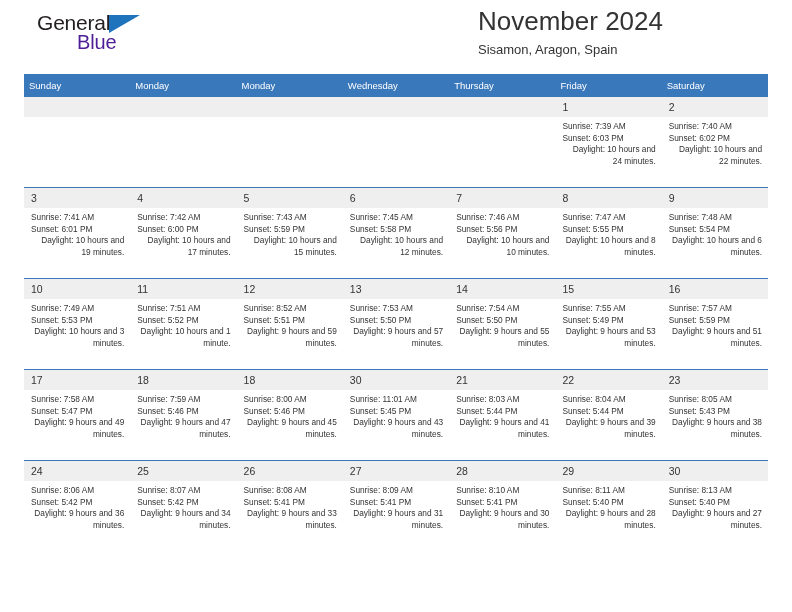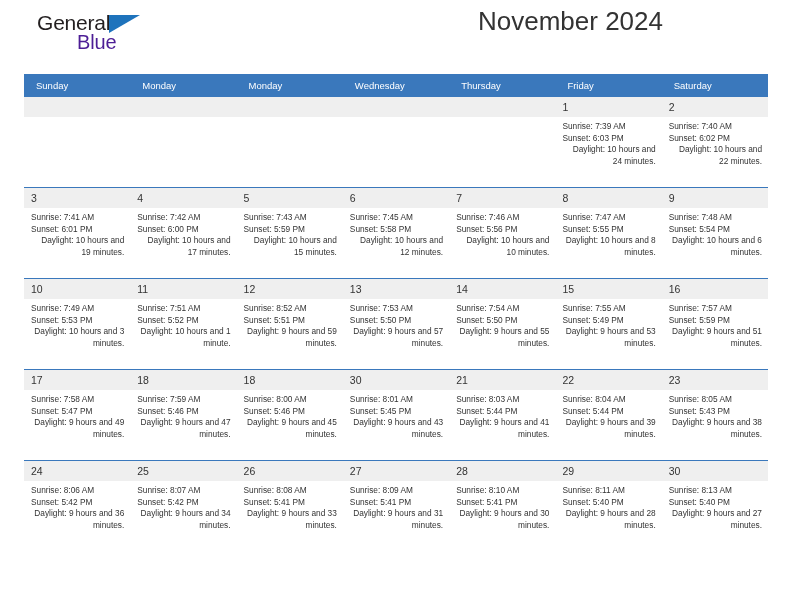--- a/index.html
+++ b/index.html
@@ -90,21 +90,21 @@
     width: 744px;
     border-collapse: collapse;
     table-layout: fixed;
   }
   .calendar th {
     background: #3a78bc;
     color: #ffffff;
     font-size: 9.5px;
     font-weight: normal;
     text-align: left;
-    padding: 6px 0 6px 12px;
+    padding: 6px 0 6px 5px;
     height: 9px;
     border: none;
   }
   .calendar td {
     vertical-align: top;
     padding: 0;
     border-top: 1px solid #3a78bc;
     height: 90px;
     background: #ffffff;
   }
@@ -139,20 +139,21 @@
 <div class="page">
 
   <div class="topbar">
     <div class="logo">
       <span class="logo-general">General</span>
       <span class="logo-tri"></span>
       <span class="logo-blue">Blue</span>
     </div>
     <div class="title-block">
       <h1 class="cal-title">November 2024</h1>
+      <h2 class="cal-sub">Sisamon, Aragon, Spain</h2>
     </div>
   </div>
 
   <table class="calendar">
     <thead>
       <tr>
         <th>Sunday</th>
         <th>Monday</th>
         <th>Monday</th>
         <th>Wednesday</th>
@@ -332,21 +333,21 @@
             <div class="daynum">18</div>
             <div class="daybody">
               <div>Sunrise: 8:00 AM</div>
               <div>Sunset: 5:46 PM</div>
               <div class="wrap">Daylight: 9 hours and 45 minutes.</div>
             </div>
           </td>
           <td>
             <div class="daynum">30</div>
             <div class="daybody">
-              <div>Sunrise: 8:01 AM</div>
+              <div>Sunrise: 11:01 AM</div>
               <div>Sunset: 5:45 PM</div>
               <div class="wrap">Daylight: 9 hours and 43 minutes.</div>
             </div>
           </td>
           <td>
             <div class="daynum">21</div>
             <div class="daybody">
               <div>Sunrise: 8:03 AM</div>
               <div>Sunset: 5:44 PM</div>
               <div class="wrap">Daylight: 9 hours and 41 minutes.</div>

